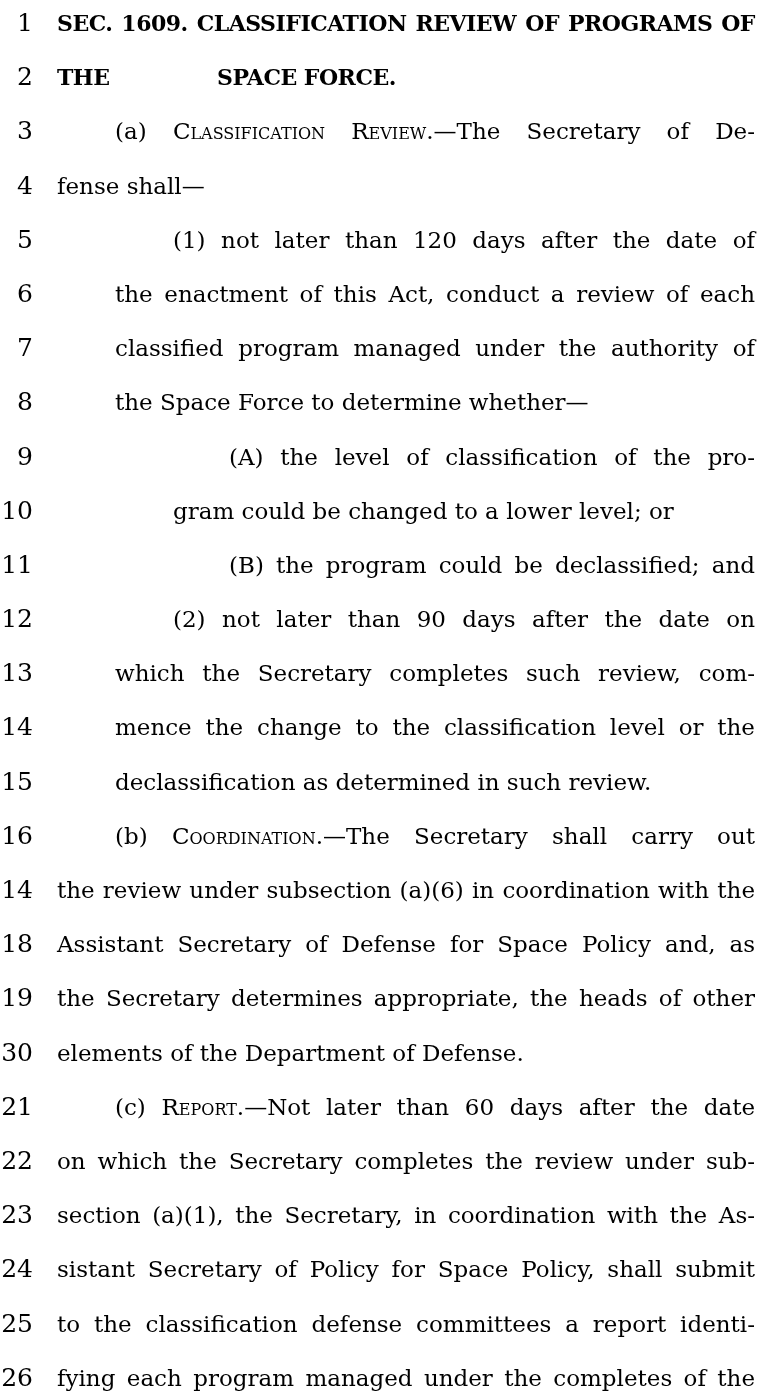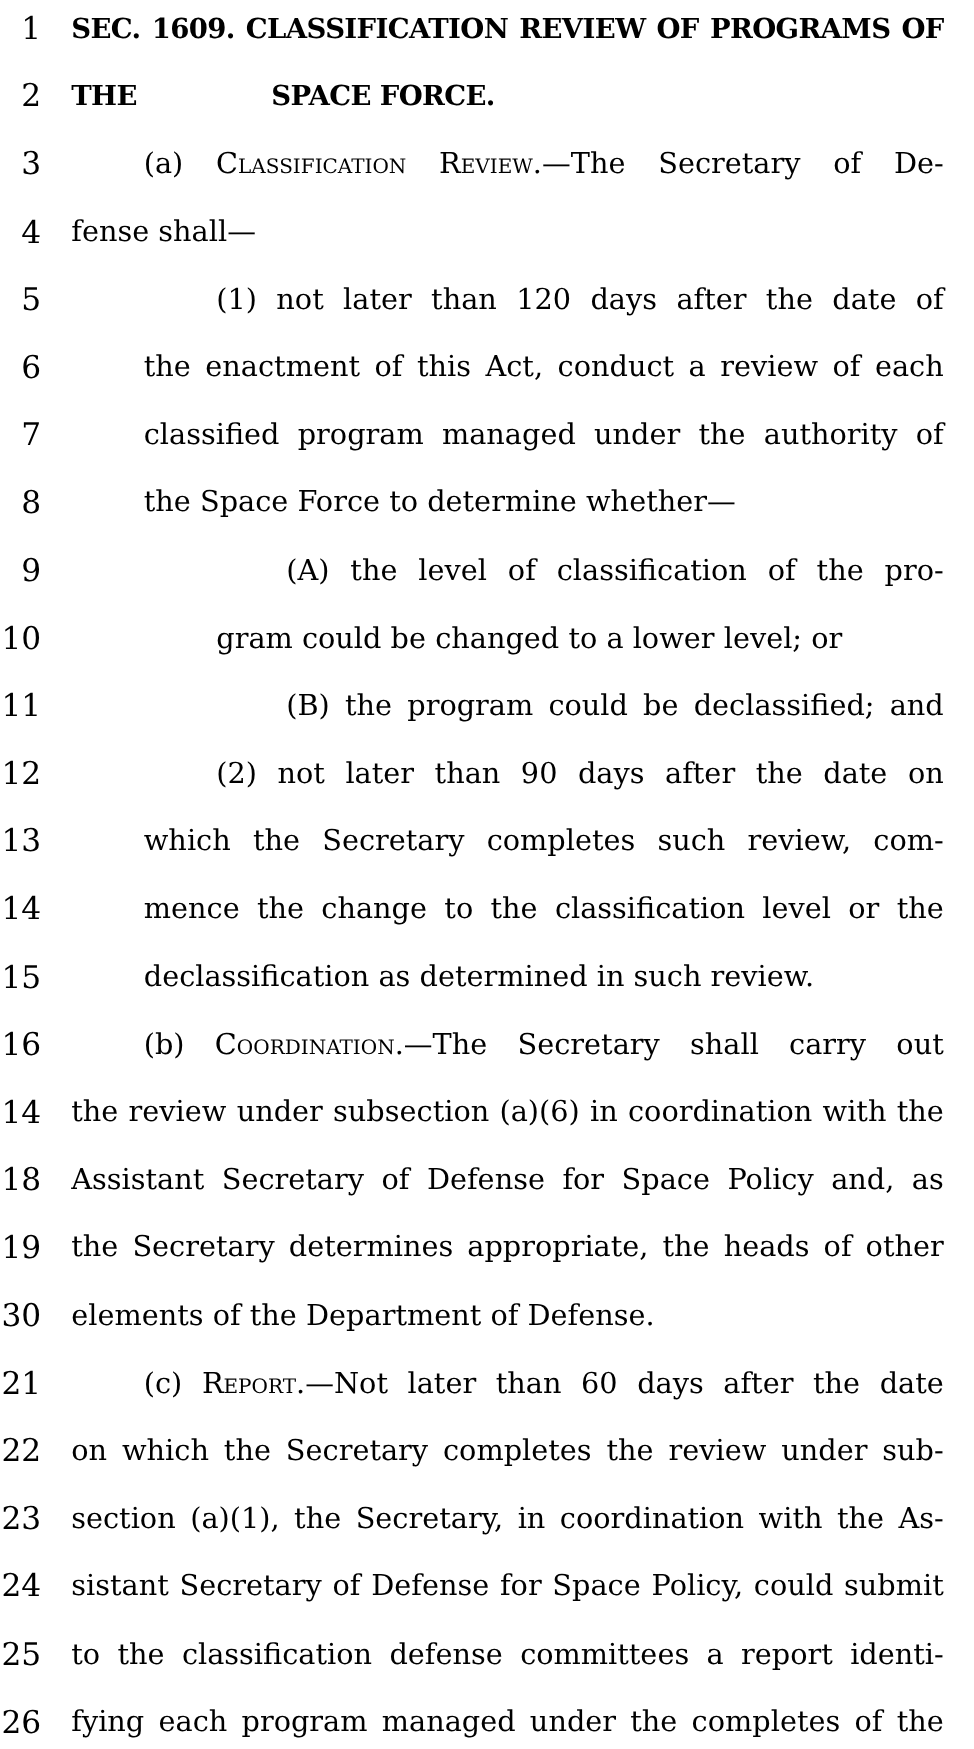--- a/index.html
+++ b/index.html
@@ -143,21 +143,21 @@
       <div class="row">
         <span class="num">22</span>
         <div class="txt just" style="margin-left: 57px;"><span>on which the Secretary completes the review under sub-</span></div>
       </div>
       <div class="row">
         <span class="num">23</span>
         <div class="txt just" style="margin-left: 57px;"><span>section (a)(1), the Secretary, in coordination with the As-</span></div>
       </div>
       <div class="row">
         <span class="num">24</span>
-        <div class="txt just" style="margin-left: 57px;"><span>sistant Secretary of Defense for Space Policy, could submit</span></div>
+        <div class="txt just" style="margin-left: 57px;"><span>sistant Secretary of Policy for Space Policy, shall submit</span></div>
       </div>
       <div class="row">
         <span class="num">25</span>
         <div class="txt just" style="margin-left: 57px;"><span>to the classification defense committees a report identi-</span></div>
       </div>
       <div class="row">
         <span class="num">26</span>
         <div class="txt just" style="margin-left: 57px;"><span>fying each program managed under the completes of the</span></div>
       </div>
     </div>

